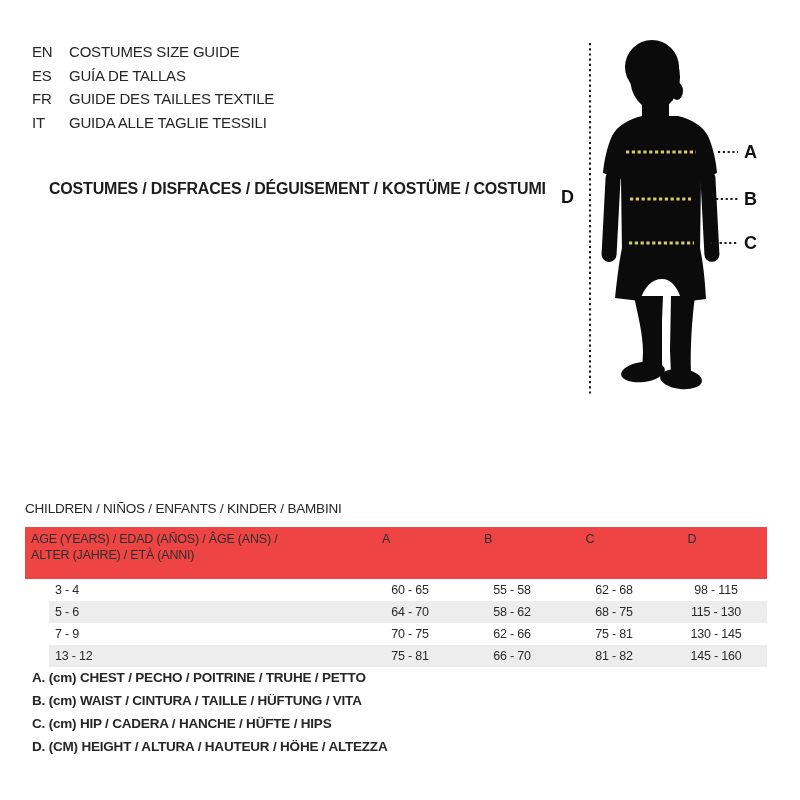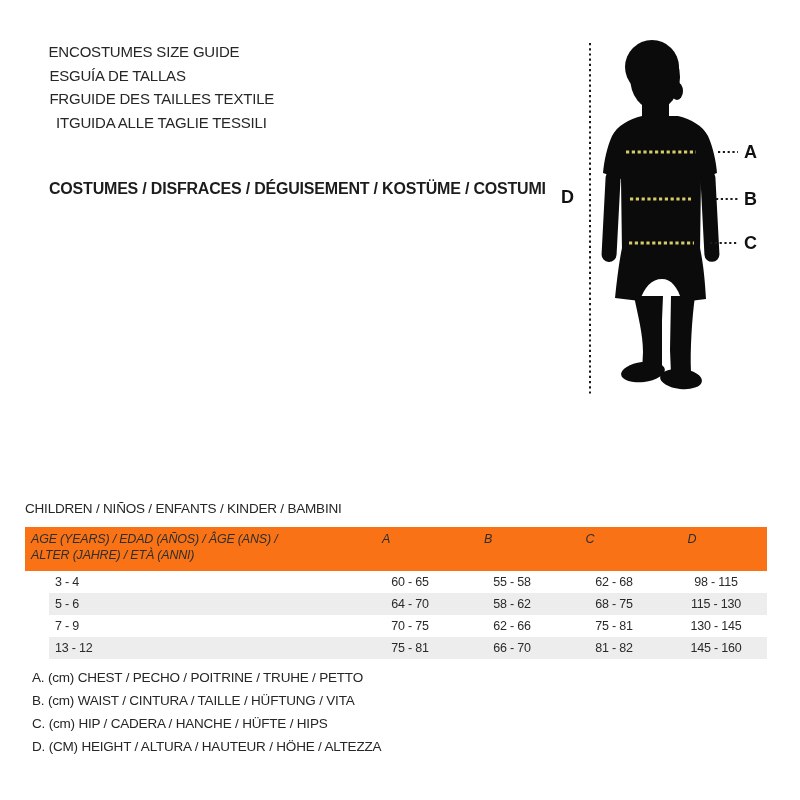--- a/index.html
+++ b/index.html
@@ -18,21 +18,21 @@
 
   
   .lang-list { position:absolute; left:32px; top:44px; }
   .lang-row {
     display:flex;
     font-size:15px; line-height:15.5px;
     letter-spacing:-0.2px;
     margin-bottom:8.2px;
     color:#262626;
   }
-  .lang-code { width:37px; flex:0 0 37px;text-align:right; }
+  .lang-code { width:37px; flex:0 0 37px; }
 
   .costumes-line {
     position:absolute; left:49px; top:180px;
     font-size:16px; font-weight:bold;
     letter-spacing:-0.2px;
     color:#1c1c1c;
     white-space:nowrap;
   }
 
   
@@ -46,41 +46,41 @@
     color:#262626;
   }
   .size-table { position:absolute; left:25px; top:527px; width:742px; font-size:12.5px; }
   .t-row {
     display:grid;
     grid-template-columns:310px 102px 102px 102px 102px;
     padding-right:24px;
     align-items:center;
   }
   .t-header {
-    background:#f97316;
+    background:#ef4444;
     min-height:42px;
     align-items:start;
-    padding-top:4px; padding-bottom:8px;
+    padding-top:4px; padding-bottom:16px;
     color:#2e2e2e;
-    font-style:italic;
   }
   .t-header .cell-age { line-height:16px; }
   .t-data { height:22px;margin-left:24px; }
   .t-data:nth-child(odd) { background:#ededed; }
   .cell-age { padding-left:6px; letter-spacing:-0.2px; }
   .cell-val { text-align:center; letter-spacing:-0.2px; }
   .t-header .cell-val { padding-top:1px; }
 
   
   .legend { position:absolute; left:32px; top:666px; }
   .legend-line {
     font-size:13.5px; line-height:23px;
     letter-spacing:-0.2px;
     color:#262626;
     white-space:nowrap;
+    font-weight:bold;
   }
 </style>
 </head>
 <body>
 
 <div class="page">
 
   <div class="lang-list">
     <div class="lang-row">
       <span class="lang-code">EN</span>

